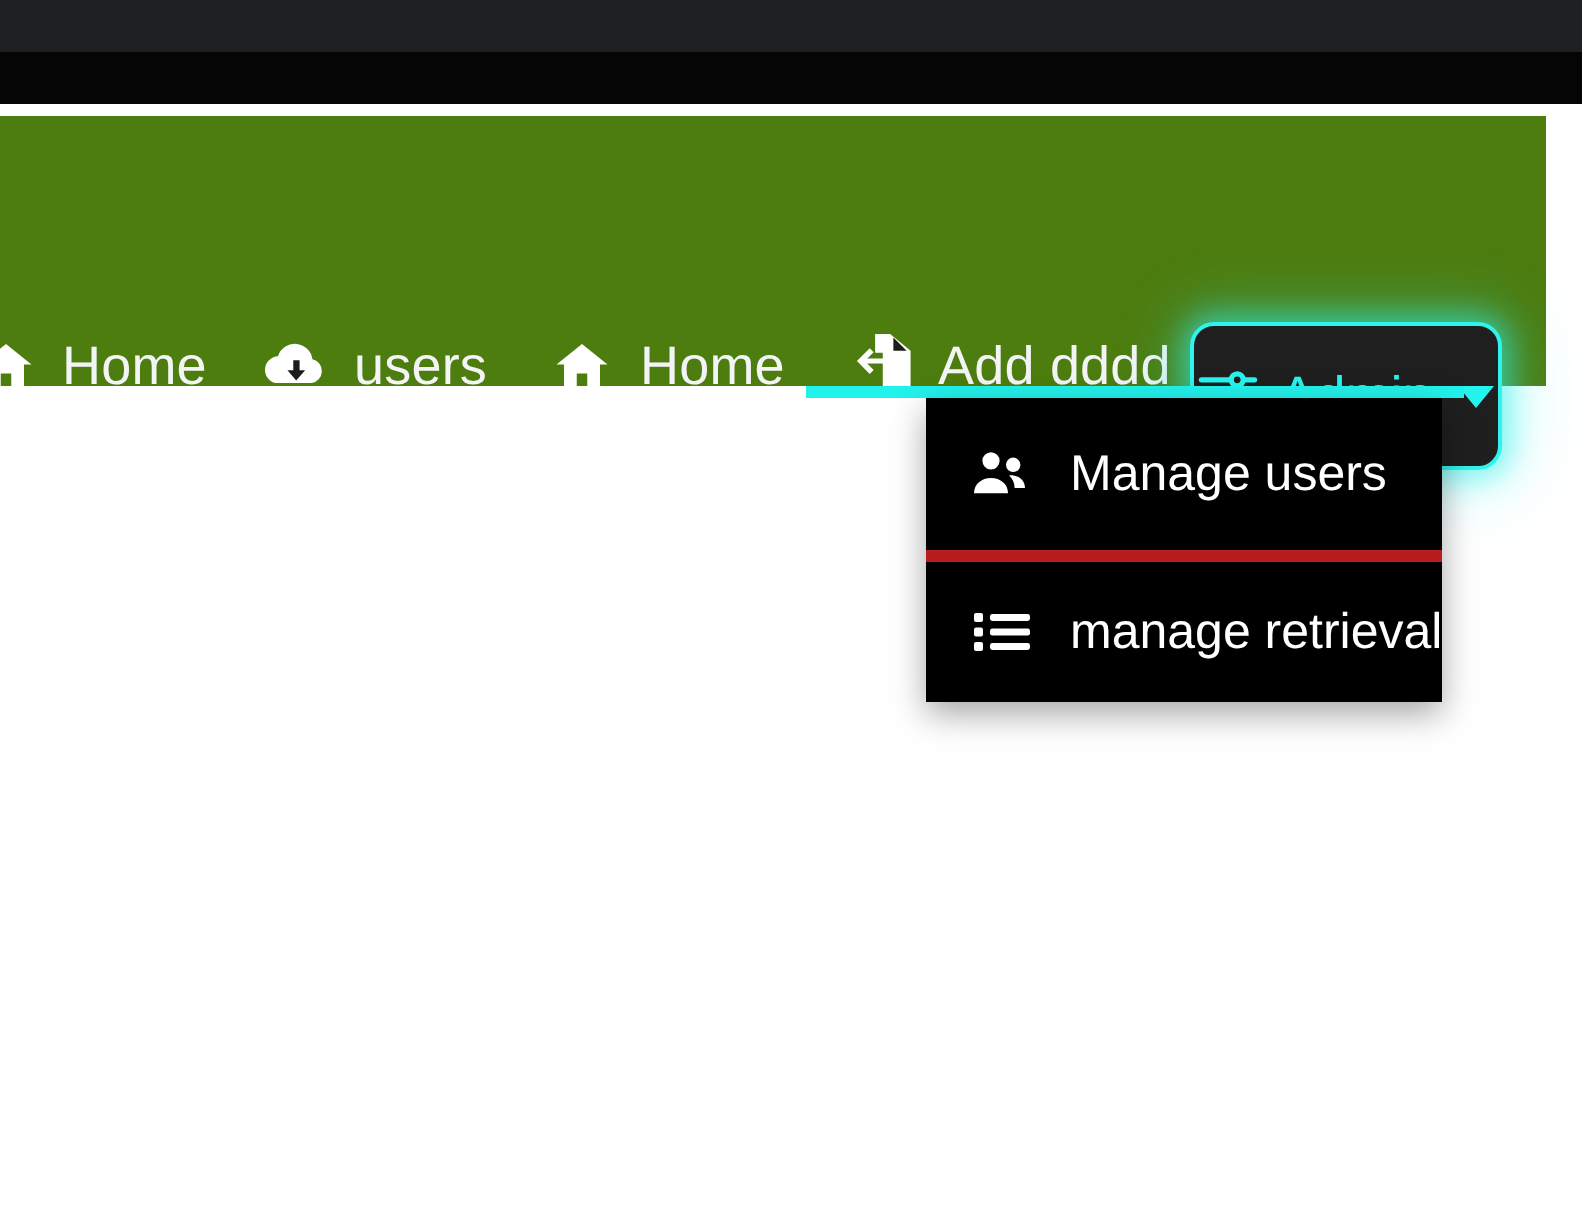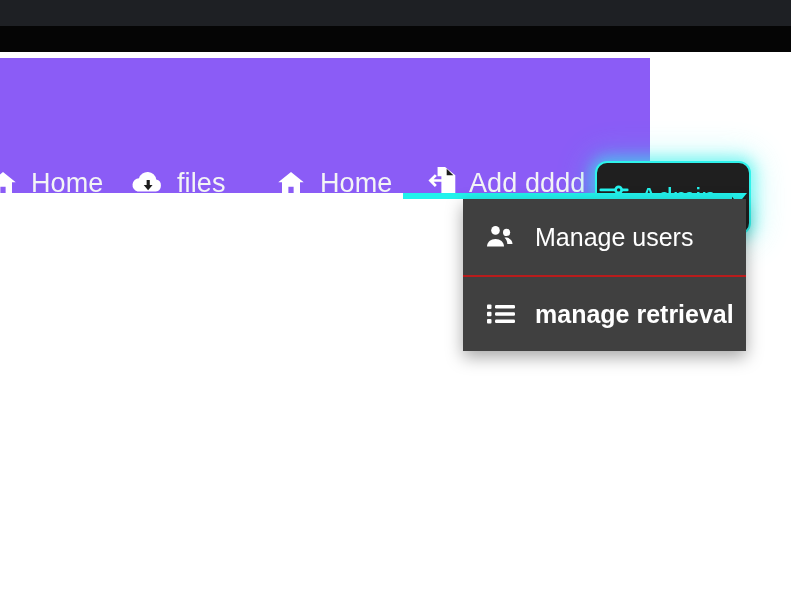--- a/index.html
+++ b/index.html
@@ -32,22 +32,22 @@
     position: absolute;
     left: 0; top: 52px;
     width: 791px; height: 6px;
     background: #ffffff;
   }
 
   
   .navbar {
     position: absolute;
     left: 0; top: 58px;
-    width: 650px; height: 135px;
-    background: #8b5cf6;
+    width: 773px; height: 135px;
+    background: #4d7c0f;
     display: flex;
     align-items: center;
     box-sizing: border-box;
   }
 
   .nav-item {
     display: flex;
     align-items: center;
     gap: 13px;
     color: #f3f4f6;
@@ -112,39 +112,39 @@
     width: 329px;
     height: 6px;
     background: #22f2ec;
   }
 
   
   .dropdown {
     position: absolute;
     left: 463px;
     top: 199px;
-    width: 283px;
-    background: #404040;
+    width: 258px;
+    background: #000000;
     box-sizing: border-box;
     box-shadow: 0 6px 16px rgba(0,0,0,.35);
   }
   .dd-item {
     height: 76px;
     display: flex;
     align-items: center;
     gap: 18px;
     padding-left: 22px;
     box-sizing: border-box;
     color: #ffffff;
     font-size: 25px;
     white-space: nowrap;
     cursor: pointer;
     user-select: none;
   }
-  .dd-item + .dd-item { border-top: 2px solid #b91c1c; font-weight: bold; }
+  .dd-item + .dd-item { border-top: 6px solid #b91c1c; }
   .dd-ico {
     display: inline-flex;
     align-items: center;
     justify-content: center;
     width: 32px;
     flex: 0 0 auto;
   }
   .dd-ico svg { display: block; }
 
   
@@ -175,21 +175,21 @@
     <span class="label">Home</span>
   </div>
 
   <div class="nav-item item-dddd">
     <span class="nav-ico">
       <svg width="34" height="28" viewBox="0 0 28 22" fill="#ffffff">
         <path d="M21.6 8.2A7.3 7.3 0 0 0 7.4 7 5.6 5.6 0 0 0 6.2 18h15.1a5 5 0 0 0 .3-9.8z"></path>
         <path d="M13.7 8.6h2.6v4.1h2.3L14.9 17l-3.6-4.3h2.4z" fill="#1c1c1c"></path>
       </svg>
     </span>
-    <span class="label">files</span>
+    <span class="label">users</span>
   </div>
 
   <div class="nav-item item-home2">
     <span class="nav-ico">
       <svg width="32" height="30" viewBox="0 0 24 24" fill="#ffffff">
         <path d="M12 3.2 1.8 11.4h3v9.4h5.1v-5.8h4.2v5.8h5.1v-9.4h3z"></path>
       </svg>
     </span>
     <span class="label">Home</span>
   </div>

